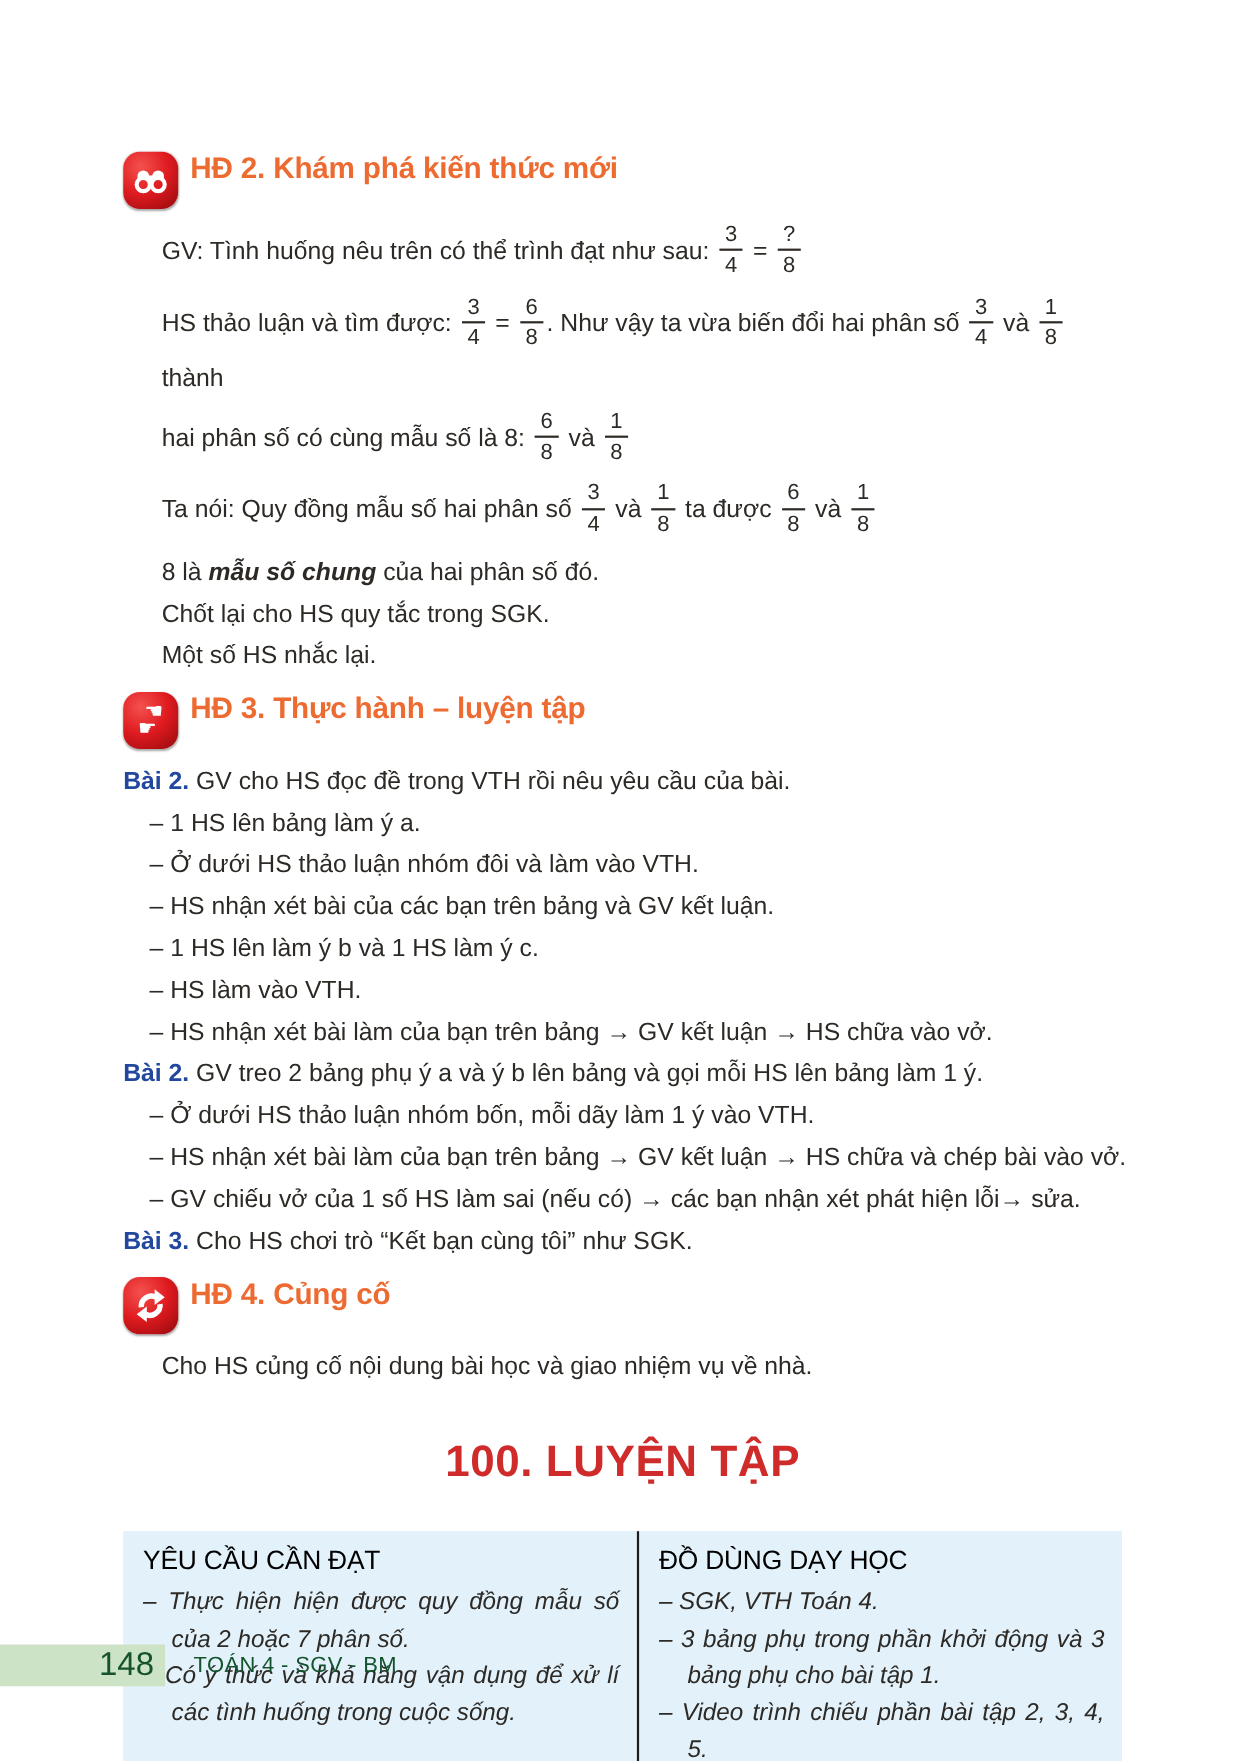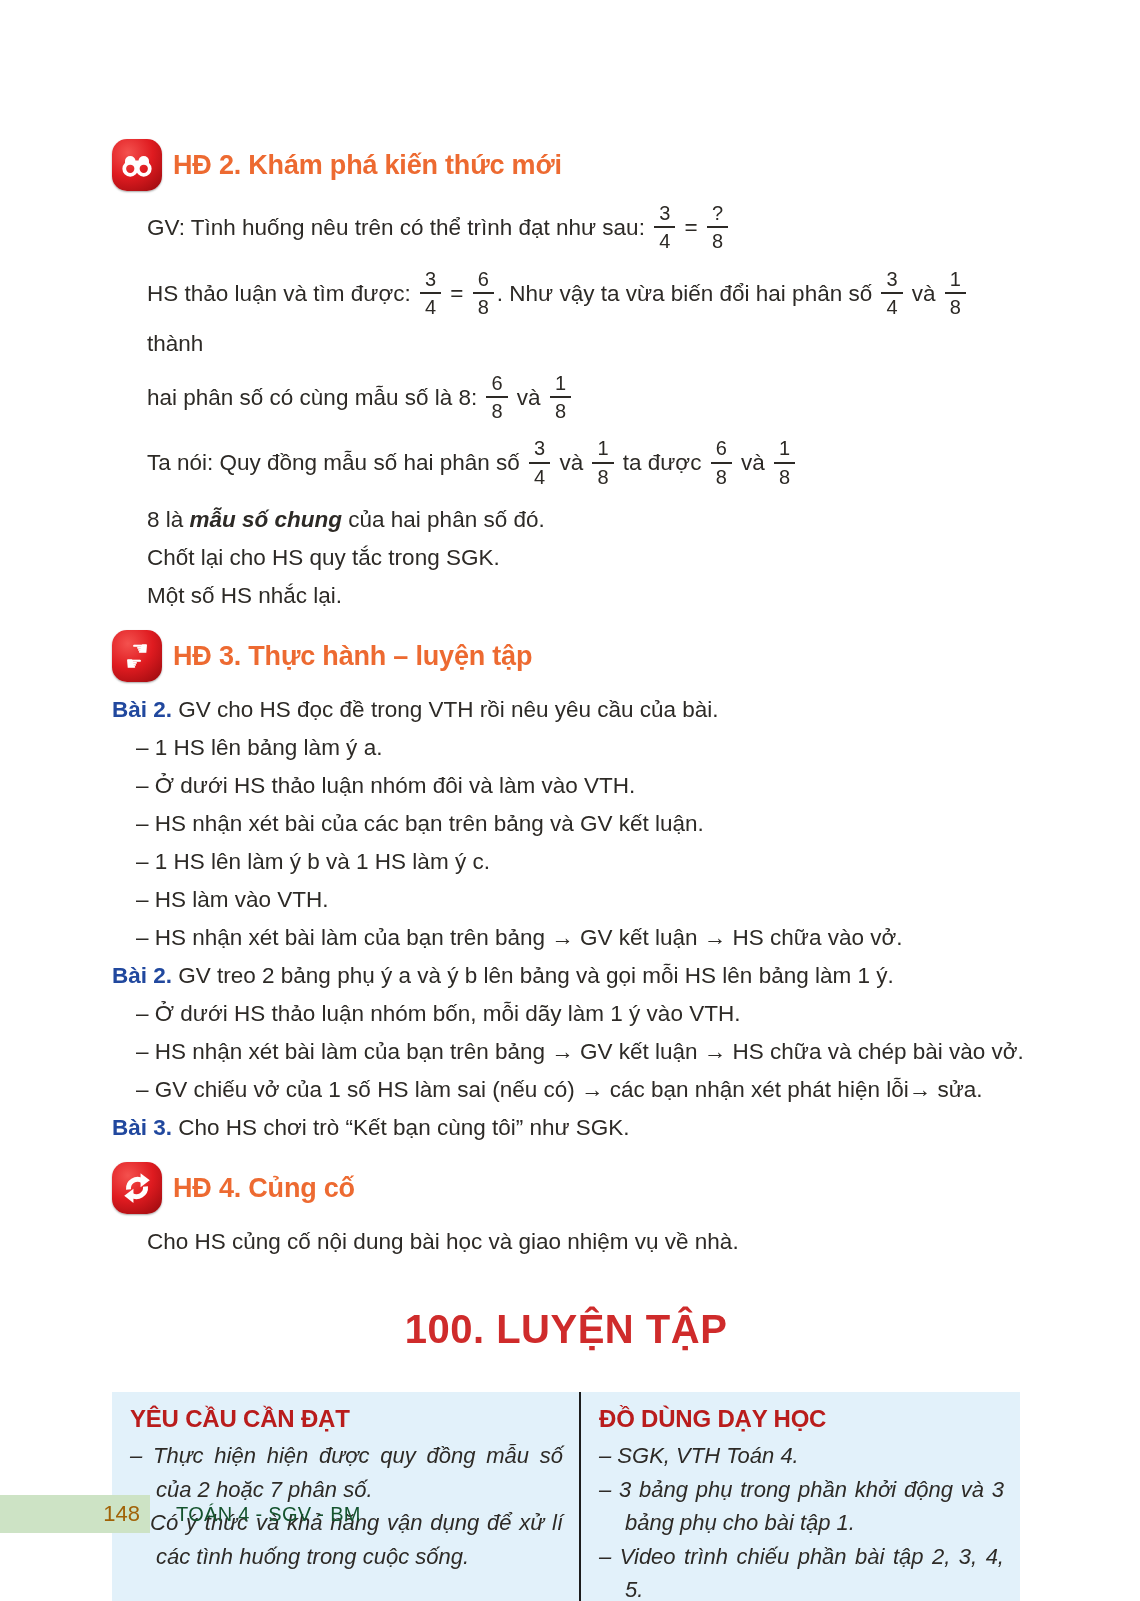--- a/index.html
+++ b/index.html
@@ -4,21 +4,21 @@
 <style>
   * { margin:0; padding:0; box-sizing:border-box; }
   html,body { background:#ffffff; }
   .page {
     position:relative; width:1140px; height:1601px; background:#ffffff;
     font-family:"Liberation Sans", sans-serif; color:#2d2a26; overflow:hidden;
   }
   .content { position:absolute; left:112px; top:138px; width:908px; }
 
   
-  .hd-header { display:flex; align-items:center; gap:11px; margin:14px 0 8px 0; height:54px; }
+  .hd-header { display:flex; align-items:flex-start; gap:11px; margin:14px 0 8px 0; height:54px; }
   .hd-icon {
     width:50px; height:52px; border-radius:15px; flex:0 0 auto;
     background:radial-gradient(circle at 32% 26%, #f4514e 0%, #df1b20 48%, #95090d 100%);
     display:flex; align-items:center; justify-content:center;
     box-shadow:0 1px 2px rgba(0,0,0,.35);
   }
   .hd-title { font-size:27px; font-weight:bold; color:#ed6a31; letter-spacing:-0.2px; }
   .hands { display:flex; flex-direction:column; color:#fff; font-size:19px; line-height:15px; }
   .hands span:first-child { transform:translateX(3px); }
   .hands span:last-child  { transform:translateX(-3px); }
@@ -43,33 +43,33 @@
     text-align:center; color:#cf2b2b; font-size:40px; font-weight:bold;
     margin:46px 0 40px 0; letter-spacing:0.5px;
   }
 
   
   .dual-table { display:flex; background:#e2f1fa; width:908px; min-height:208px; }
   .col { padding:13px 16px 14px 18px; }
   .col-left  { width:467px; }
   .col-divider { width:2px; background:#1c1c1c; flex:0 0 auto; }
   .col-right { flex:1; }
-  .col-header { color:#b91c1c; font-size:24px; font-weight:bold; margin-bottom:6px; letter-spacing:-0.2px; }
+  .col-header { color:#000000; font-size:24px; font-weight:normal; margin-bottom:6px; letter-spacing:-0.2px; }
   .col-item {
     font-style:italic; font-size:22px; line-height:33.5px;
     text-align:justify; padding-left:26px; text-indent:-26px;
   }
 
   
   .footer-bar {
     position:absolute; left:0; top:1495px; width:150px; height:38px;
     background:#cde3c5; display:flex; align-items:center; justify-content:flex-end;
     padding-right:10px;
   }
-  .page-num { font-size:22px; color:#a16207; }
+  .page-num { font-size:30px; color:#14532d; }
   .book-code {
     position:absolute; left:176px; top:1495px; height:38px; display:flex; align-items:center;
     font-size:20px; color:#14532d; letter-spacing:0.3px;
   }
 </style>
 </head>
 <body>
 
 <div class="page">
   <div class="content">

